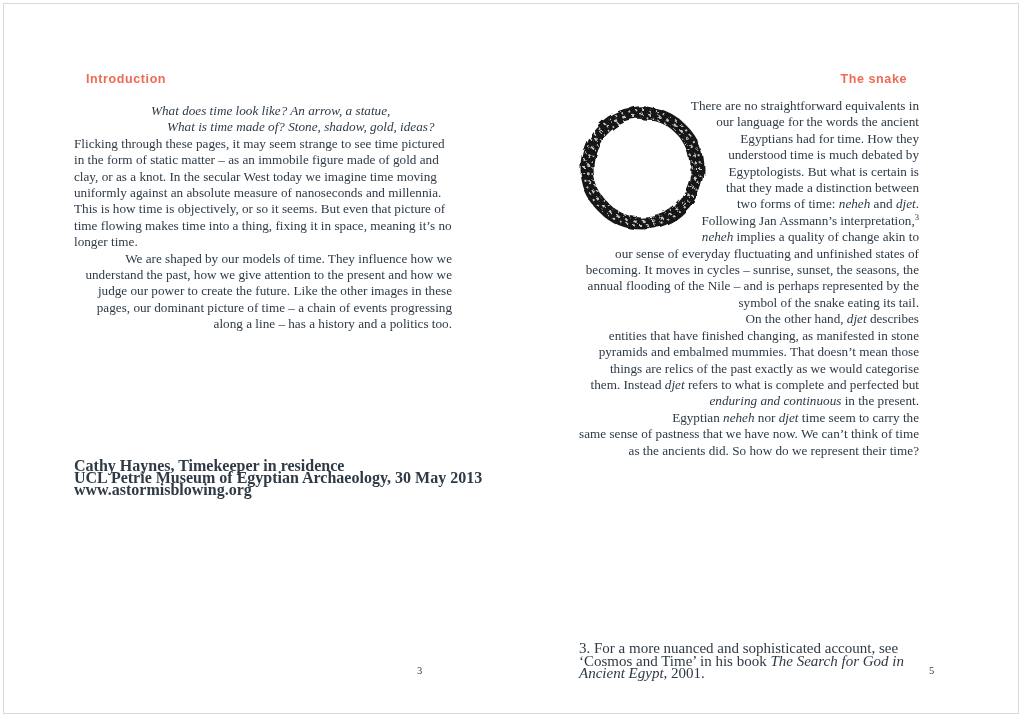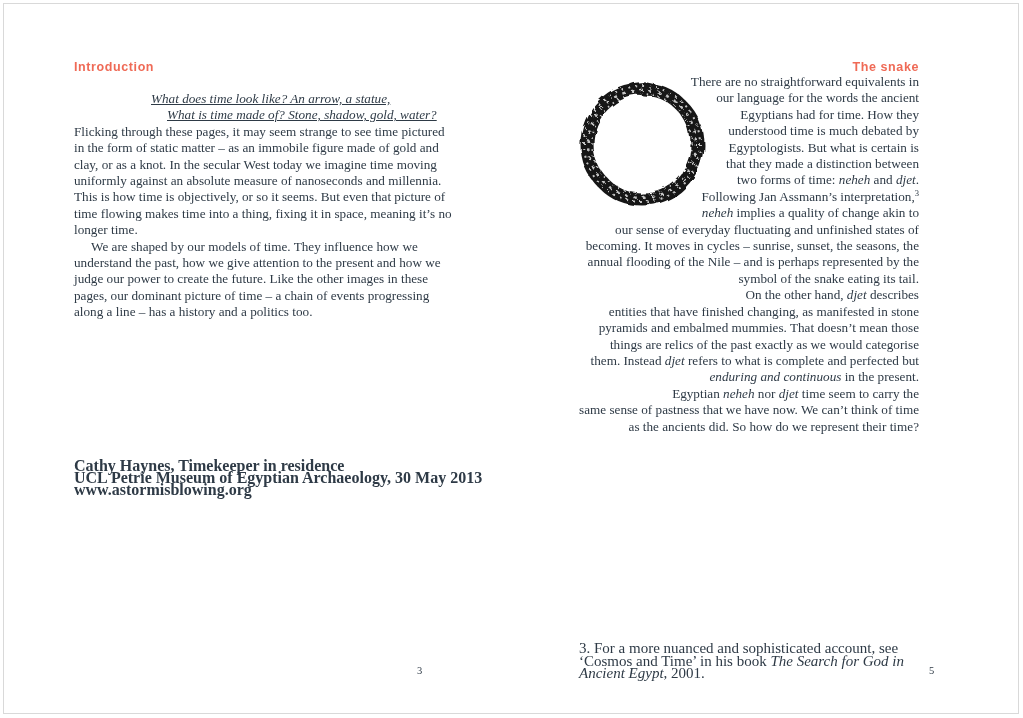--- a/index.html
+++ b/index.html
@@ -27,40 +27,39 @@
   }
   .col-left  { left: 70px;  width: 378px; }
   .col-right { left: 575px; width: 340px; text-align: right; }
 
   .section-heading {
     font-family: "Liberation Sans", sans-serif;
     font-weight: bold;
     font-size: 12.5px;
     letter-spacing: 0.6px;
     color: var(--accent);
-    margin: 0;
+    margin: 12px;
   }
 
   .epigraph {
     margin-top: 17px;
     font-style: italic;
     font-size: 13.2px;
     line-height: 16.4px;
-    text-decoration: underline;
   }
   .epi-line-1 { padding-left: 77px; }
   .epi-line-2 { padding-left: 0; }
   .epi-line-3 { padding-left: 93px; }
 
   .body-text {
     font-size: 13.2px;
     line-height: 16.4px;
   }
   .body-text p { margin: 0; }
-  .indent-sm { text-indent: 17px; }
+  .indent-sm { text-indent: 17px; text-align: right; }
   .indent-lg { text-indent: 92px; }
   .indent-xl { text-indent: 147px; }
   .indent-md { text-indent: 86px; }
 
   .signature {
     position: absolute;
     left: 70px; top: 456px;
     font-size: 16px;
     line-height: 12.2px;
     font-weight: bold;
@@ -94,21 +93,21 @@
 </head>
 <body>
 
 <div class="sheet">
 
   <div class="column col-left">
     <h2 class="section-heading">Introduction</h2>
 
     <div class="epigraph">
       <div class="epi-line-1">What does time look like? An arrow, a statue,</div>
-      <div class="epi-line-3">What is time made of? Stone, shadow, gold, water?</div>
+      <div class="epi-line-3">What is time made of? Stone, shadow, gold, ideas?</div>
     </div>
 
     <div class="body-text">
       <p>Flicking through these pages, it may seem strange to see time pictured in the form of static matter – as an immobile figure made of gold and clay, or as a knot. In the secular West today we imagine time moving uniformly against an absolute measure of nanoseconds and millennia. This is how time is objectively, or so it seems. But even that picture of time flowing makes time into a thing, fixing it in space, meaning it’s no longer time.</p>
       <p class="indent-sm">We are shaped by our models of time. They influence how we understand the past, how we give attention to the present and how we judge our power to create the future. Like the other images in these pages, our dominant picture of time – a chain of events progressing along a line – has a history and a politics too.</p>
     </div>
   </div>
 
   <div class="signature">
     <div>Cathy Haynes, Timekeeper in residence</div>

